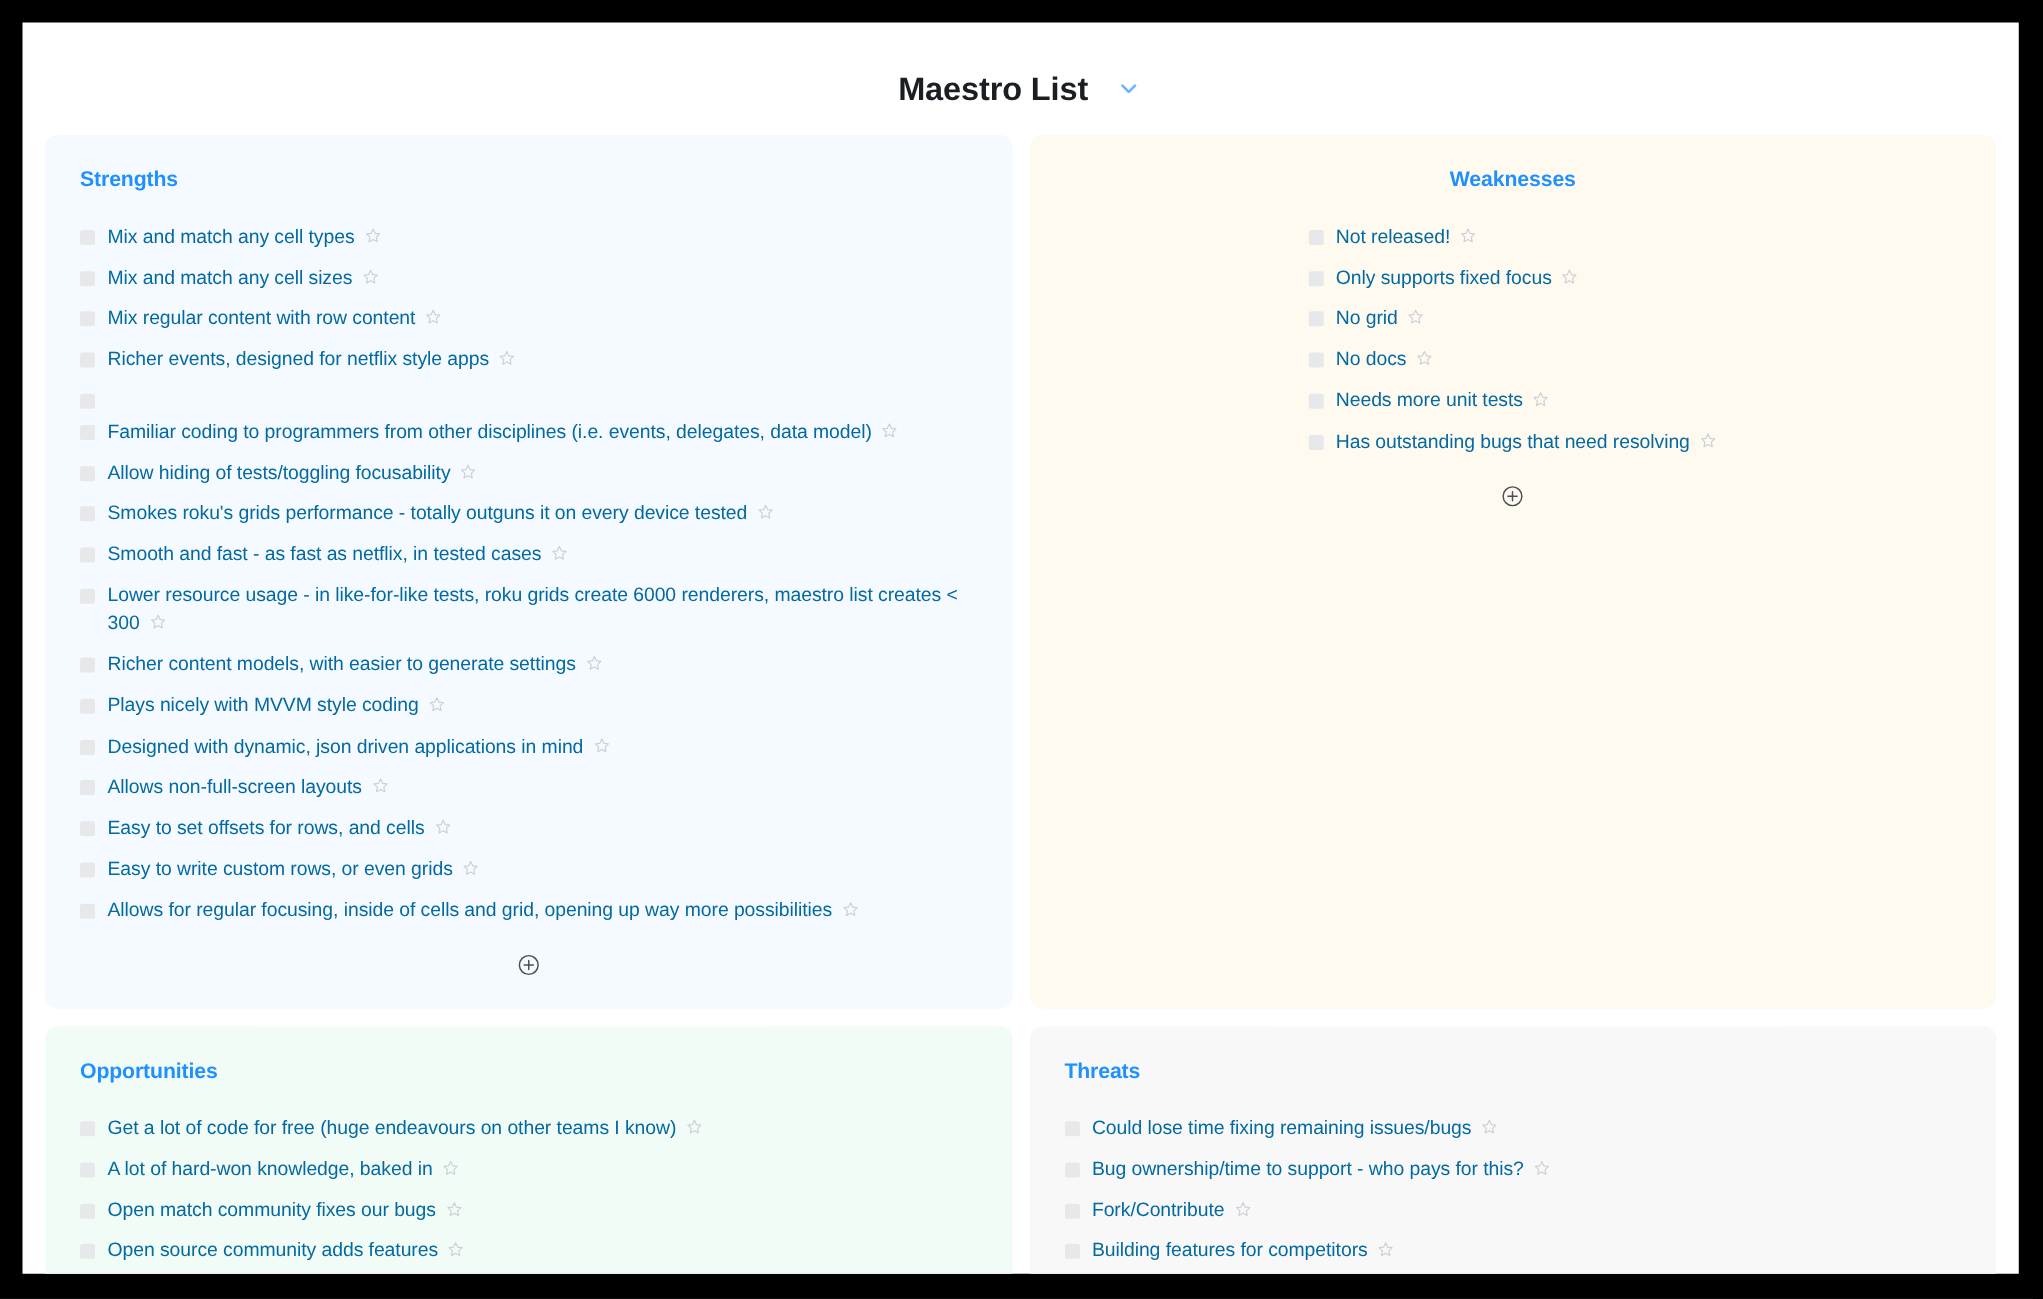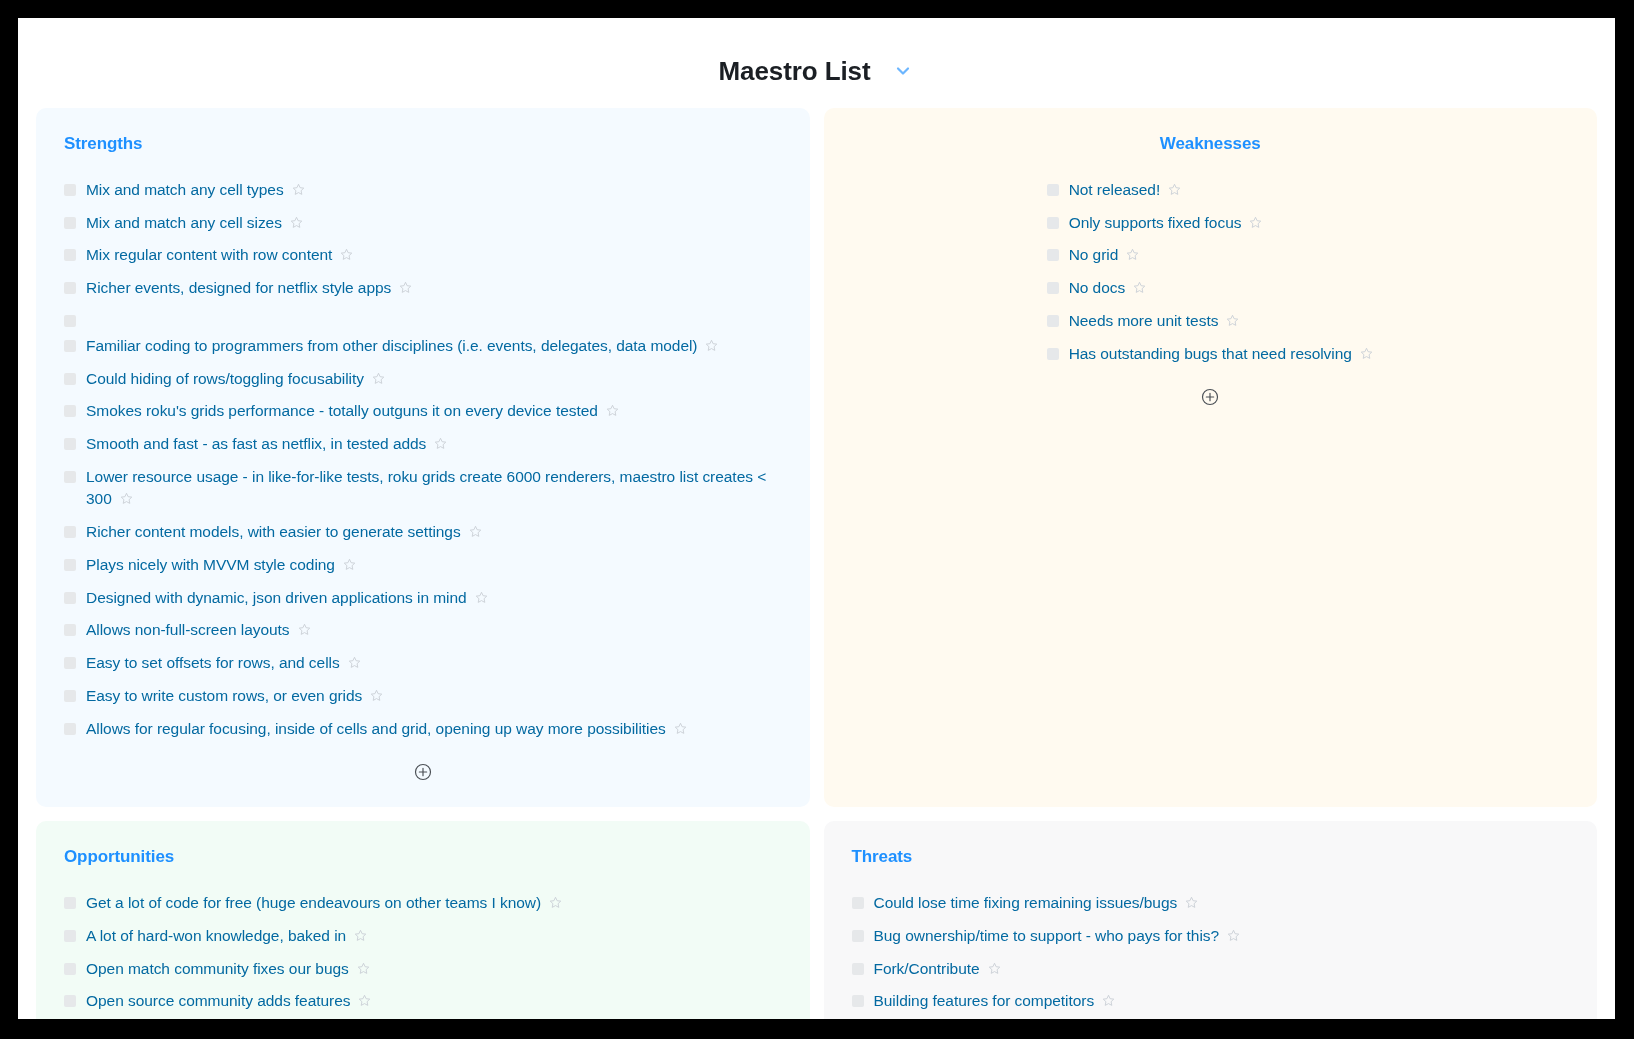--- a/index.html
+++ b/index.html
@@ -189,33 +189,33 @@
             <span class="checkbox"></span>
           </li>
           <li class="list-item">
             <span class="checkbox"></span>
             <span class="item-body"><span class="item-label">Familiar coding to programmers from other disciplines (i.e. events, delegates, data model)</span><span class="star-icon"><svg width="15" height="15" viewBox="0 0 24 24" fill="none">
                   <path d="M12 3.6 L14.55 9.1 L20.4 9.8 L16.1 13.9 L17.25 19.8 L12 16.9 L6.75 19.8 L7.9 13.9 L3.6 9.8 L9.45 9.1 Z" stroke="#cbd0d6" stroke-width="1.5" stroke-linejoin="round" fill="none"></path>
                 </svg></span></span>
           </li>
           <li class="list-item">
             <span class="checkbox"></span>
-            <span class="item-body"><span class="item-label">Could hiding of rows/toggling focusability</span><span class="star-icon"><svg width="15" height="15" viewBox="0 0 24 24" fill="none">
+            <span class="item-body"><span class="item-label">Allow hiding of tests/toggling focusability</span><span class="star-icon"><svg width="15" height="15" viewBox="0 0 24 24" fill="none">
                   <path d="M12 3.6 L14.55 9.1 L20.4 9.8 L16.1 13.9 L17.25 19.8 L12 16.9 L6.75 19.8 L7.9 13.9 L3.6 9.8 L9.45 9.1 Z" stroke="#cbd0d6" stroke-width="1.5" stroke-linejoin="round" fill="none"></path>
                 </svg></span></span>
           </li>
           <li class="list-item">
             <span class="checkbox"></span>
             <span class="item-body"><span class="item-label">Smokes roku's grids performance - totally outguns it on every device tested</span><span class="star-icon"><svg width="15" height="15" viewBox="0 0 24 24" fill="none">
                   <path d="M12 3.6 L14.55 9.1 L20.4 9.8 L16.1 13.9 L17.25 19.8 L12 16.9 L6.75 19.8 L7.9 13.9 L3.6 9.8 L9.45 9.1 Z" stroke="#cbd0d6" stroke-width="1.5" stroke-linejoin="round" fill="none"></path>
                 </svg></span></span>
           </li>
           <li class="list-item">
             <span class="checkbox"></span>
-            <span class="item-body"><span class="item-label">Smooth and fast - as fast as netflix, in tested adds</span><span class="star-icon"><svg width="15" height="15" viewBox="0 0 24 24" fill="none">
+            <span class="item-body"><span class="item-label">Smooth and fast - as fast as netflix, in tested cases</span><span class="star-icon"><svg width="15" height="15" viewBox="0 0 24 24" fill="none">
                   <path d="M12 3.6 L14.55 9.1 L20.4 9.8 L16.1 13.9 L17.25 19.8 L12 16.9 L6.75 19.8 L7.9 13.9 L3.6 9.8 L9.45 9.1 Z" stroke="#cbd0d6" stroke-width="1.5" stroke-linejoin="round" fill="none"></path>
                 </svg></span></span>
           </li>
           <li class="list-item">
             <span class="checkbox"></span>
             <span class="item-body"><span class="item-label">Lower resource usage - in like-for-like tests, roku grids create 6000 renderers, maestro list creates &lt; 300</span><span class="star-icon"><svg width="15" height="15" viewBox="0 0 24 24" fill="none">
                   <path d="M12 3.6 L14.55 9.1 L20.4 9.8 L16.1 13.9 L17.25 19.8 L12 16.9 L6.75 19.8 L7.9 13.9 L3.6 9.8 L9.45 9.1 Z" stroke="#cbd0d6" stroke-width="1.5" stroke-linejoin="round" fill="none"></path>
                 </svg></span></span>
           </li>
           <li class="list-item">

